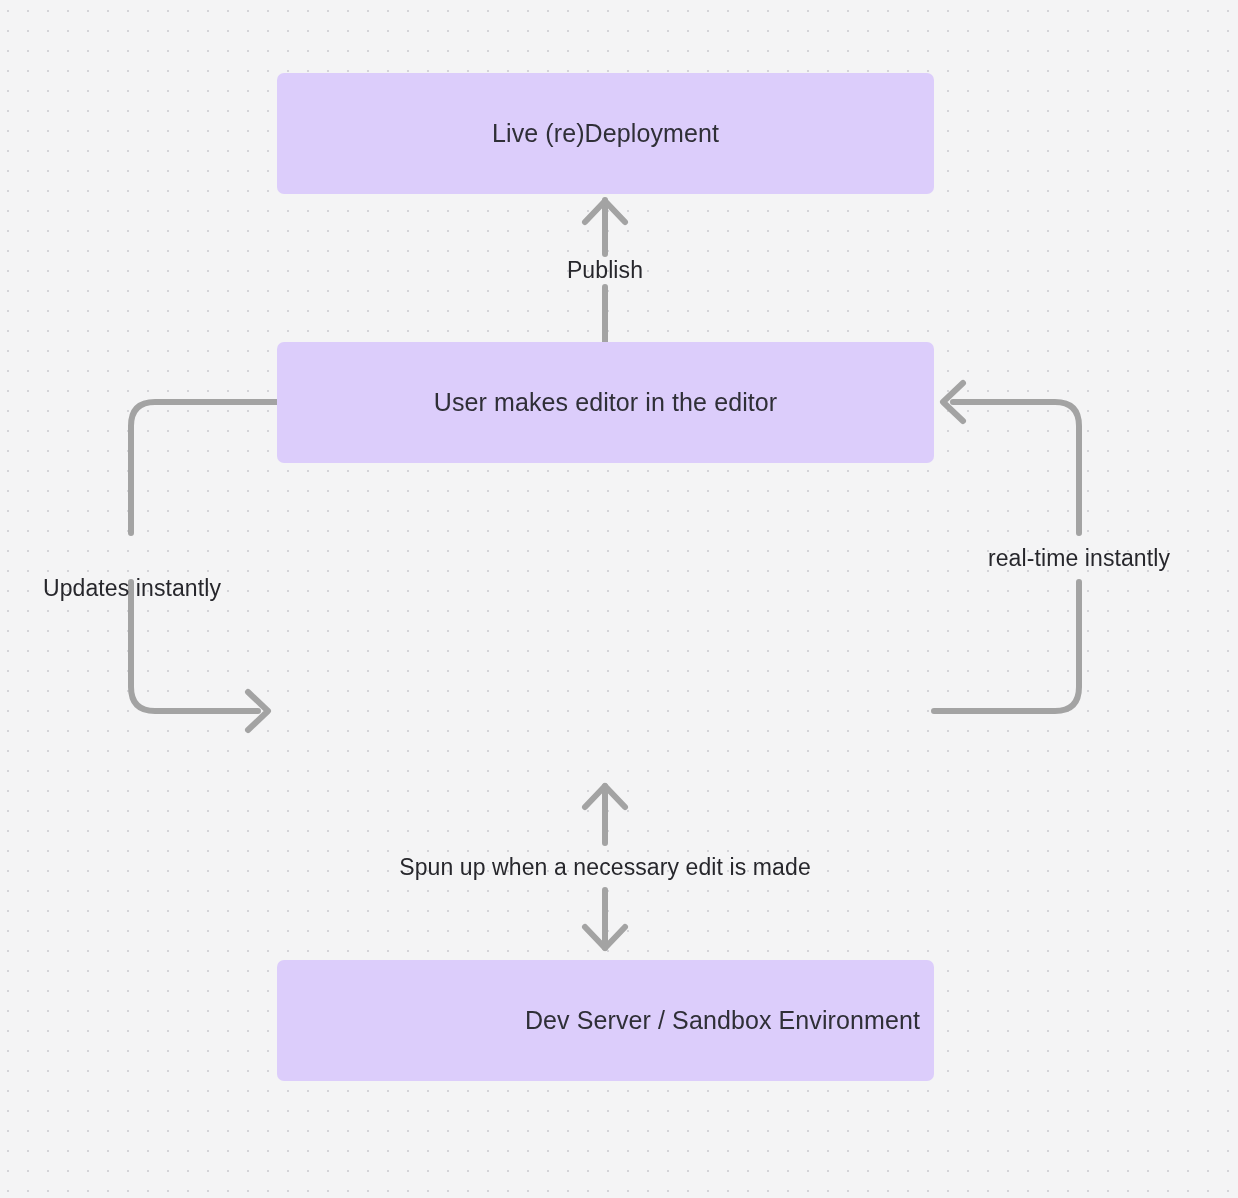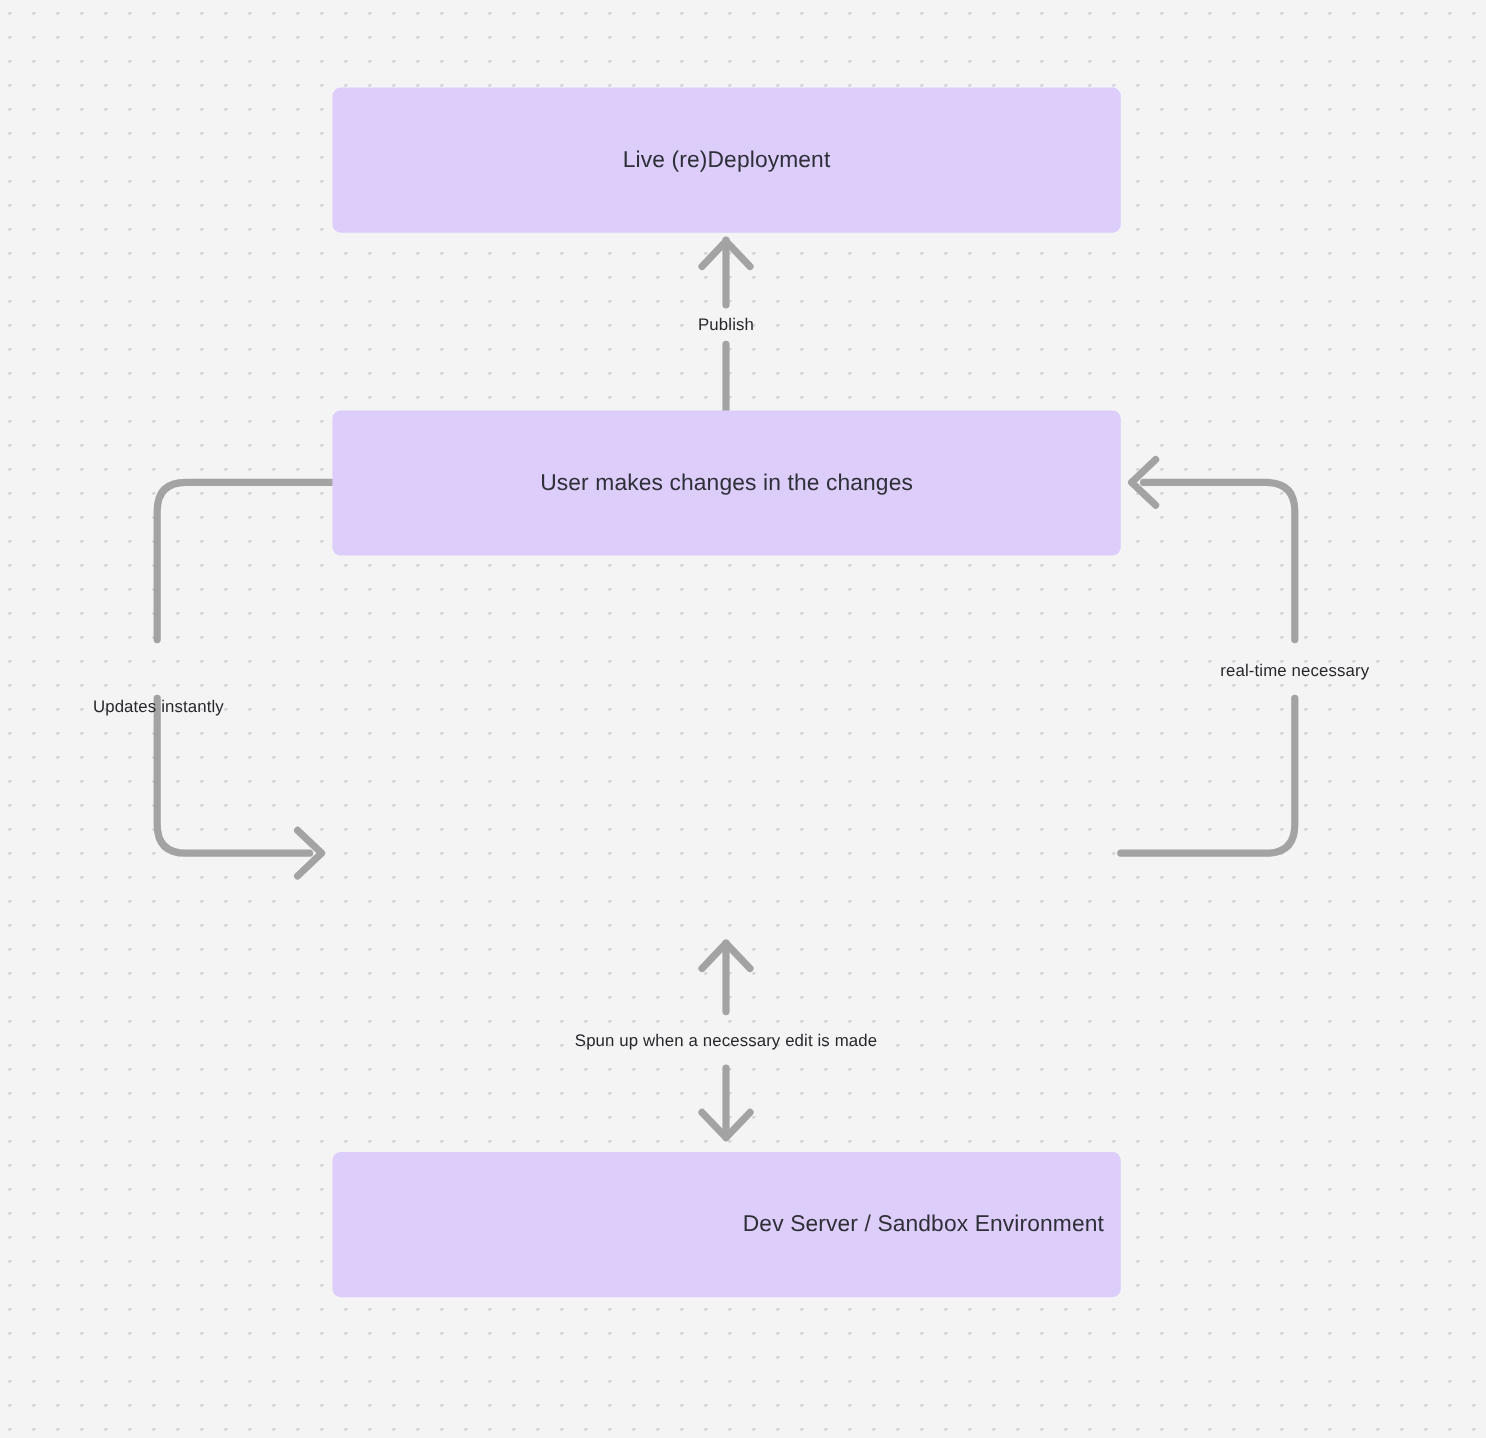--- a/index.html
+++ b/index.html
@@ -34,35 +34,35 @@
   }
   .node {
     position: absolute;
     box-sizing: border-box;
     background-color: #dccdfb;
     border-radius: 7px;
     display: flex;
     align-items: center;
     justify-content: center;
     color: #2f2f37;
-    font-size: 19px;
+    font-size: 25px;
     font-weight: 400;
     letter-spacing: 0.1px;
     text-align: center;
     line-height: 1.25;
     user-select: none;
   }
   .node-label {
     display: block;
     padding: 0 14px;
   }
   .edge-label {
     position: absolute;
     color: #27272c;
-    font-size: 14px;
+    font-size: 23px;
     font-weight: 400;
     letter-spacing: 0.1px;
     white-space: nowrap;
     background-color: transparent;
     user-select: none;
     line-height: 1;
   }
   .edge-label.centered {
     transform: translate(-50%, -50%);
   }
@@ -109,29 +109,29 @@
       <path d="M 605 890 L 605 948" stroke="#a3a3a3" stroke-width="6" stroke-linecap="round" fill="none"></path>
       <path d="M 585 927 L 605 948 L 625 927" stroke="#a3a3a3" stroke-width="6" stroke-linecap="round" stroke-linejoin="round" fill="none"></path>
     </g>
   </svg>
 
   <div class="node" style="left:277px; top:73px; width:657px; height:121px;">
     <span class="node-label">Live (re)Deployment</span>
   </div>
 
   <div class="node" style="left:277px; top:342px; width:657px; height:121px;">
-    <span class="node-label">User makes changes in the changes</span>
+    <span class="node-label">User makes editor in the editor</span>
   </div>
 
 
   <div class="node" style="left:277px; top:960px; width:657px; height:121px;justify-content:flex-end;">
     <span class="node-label">Dev Server / Sandbox Environment</span>
   </div>
 
   <div class="edge-label centered" style="left:605px; top:270px;">Publish</div>
 
   <div class="edge-label centered" style="left:132px; top:588px;">Updates instantly</div>
 
-  <div class="edge-label centered" style="left:1079px; top:558px;">real-time necessary</div>
+  <div class="edge-label centered" style="left:1079px; top:558px;">real-time instantly</div>
 
   <div class="edge-label centered" style="left:605px; top:867px;">Spun up when a necessary edit is made</div>
 
 </div>
 
 </body></html>

